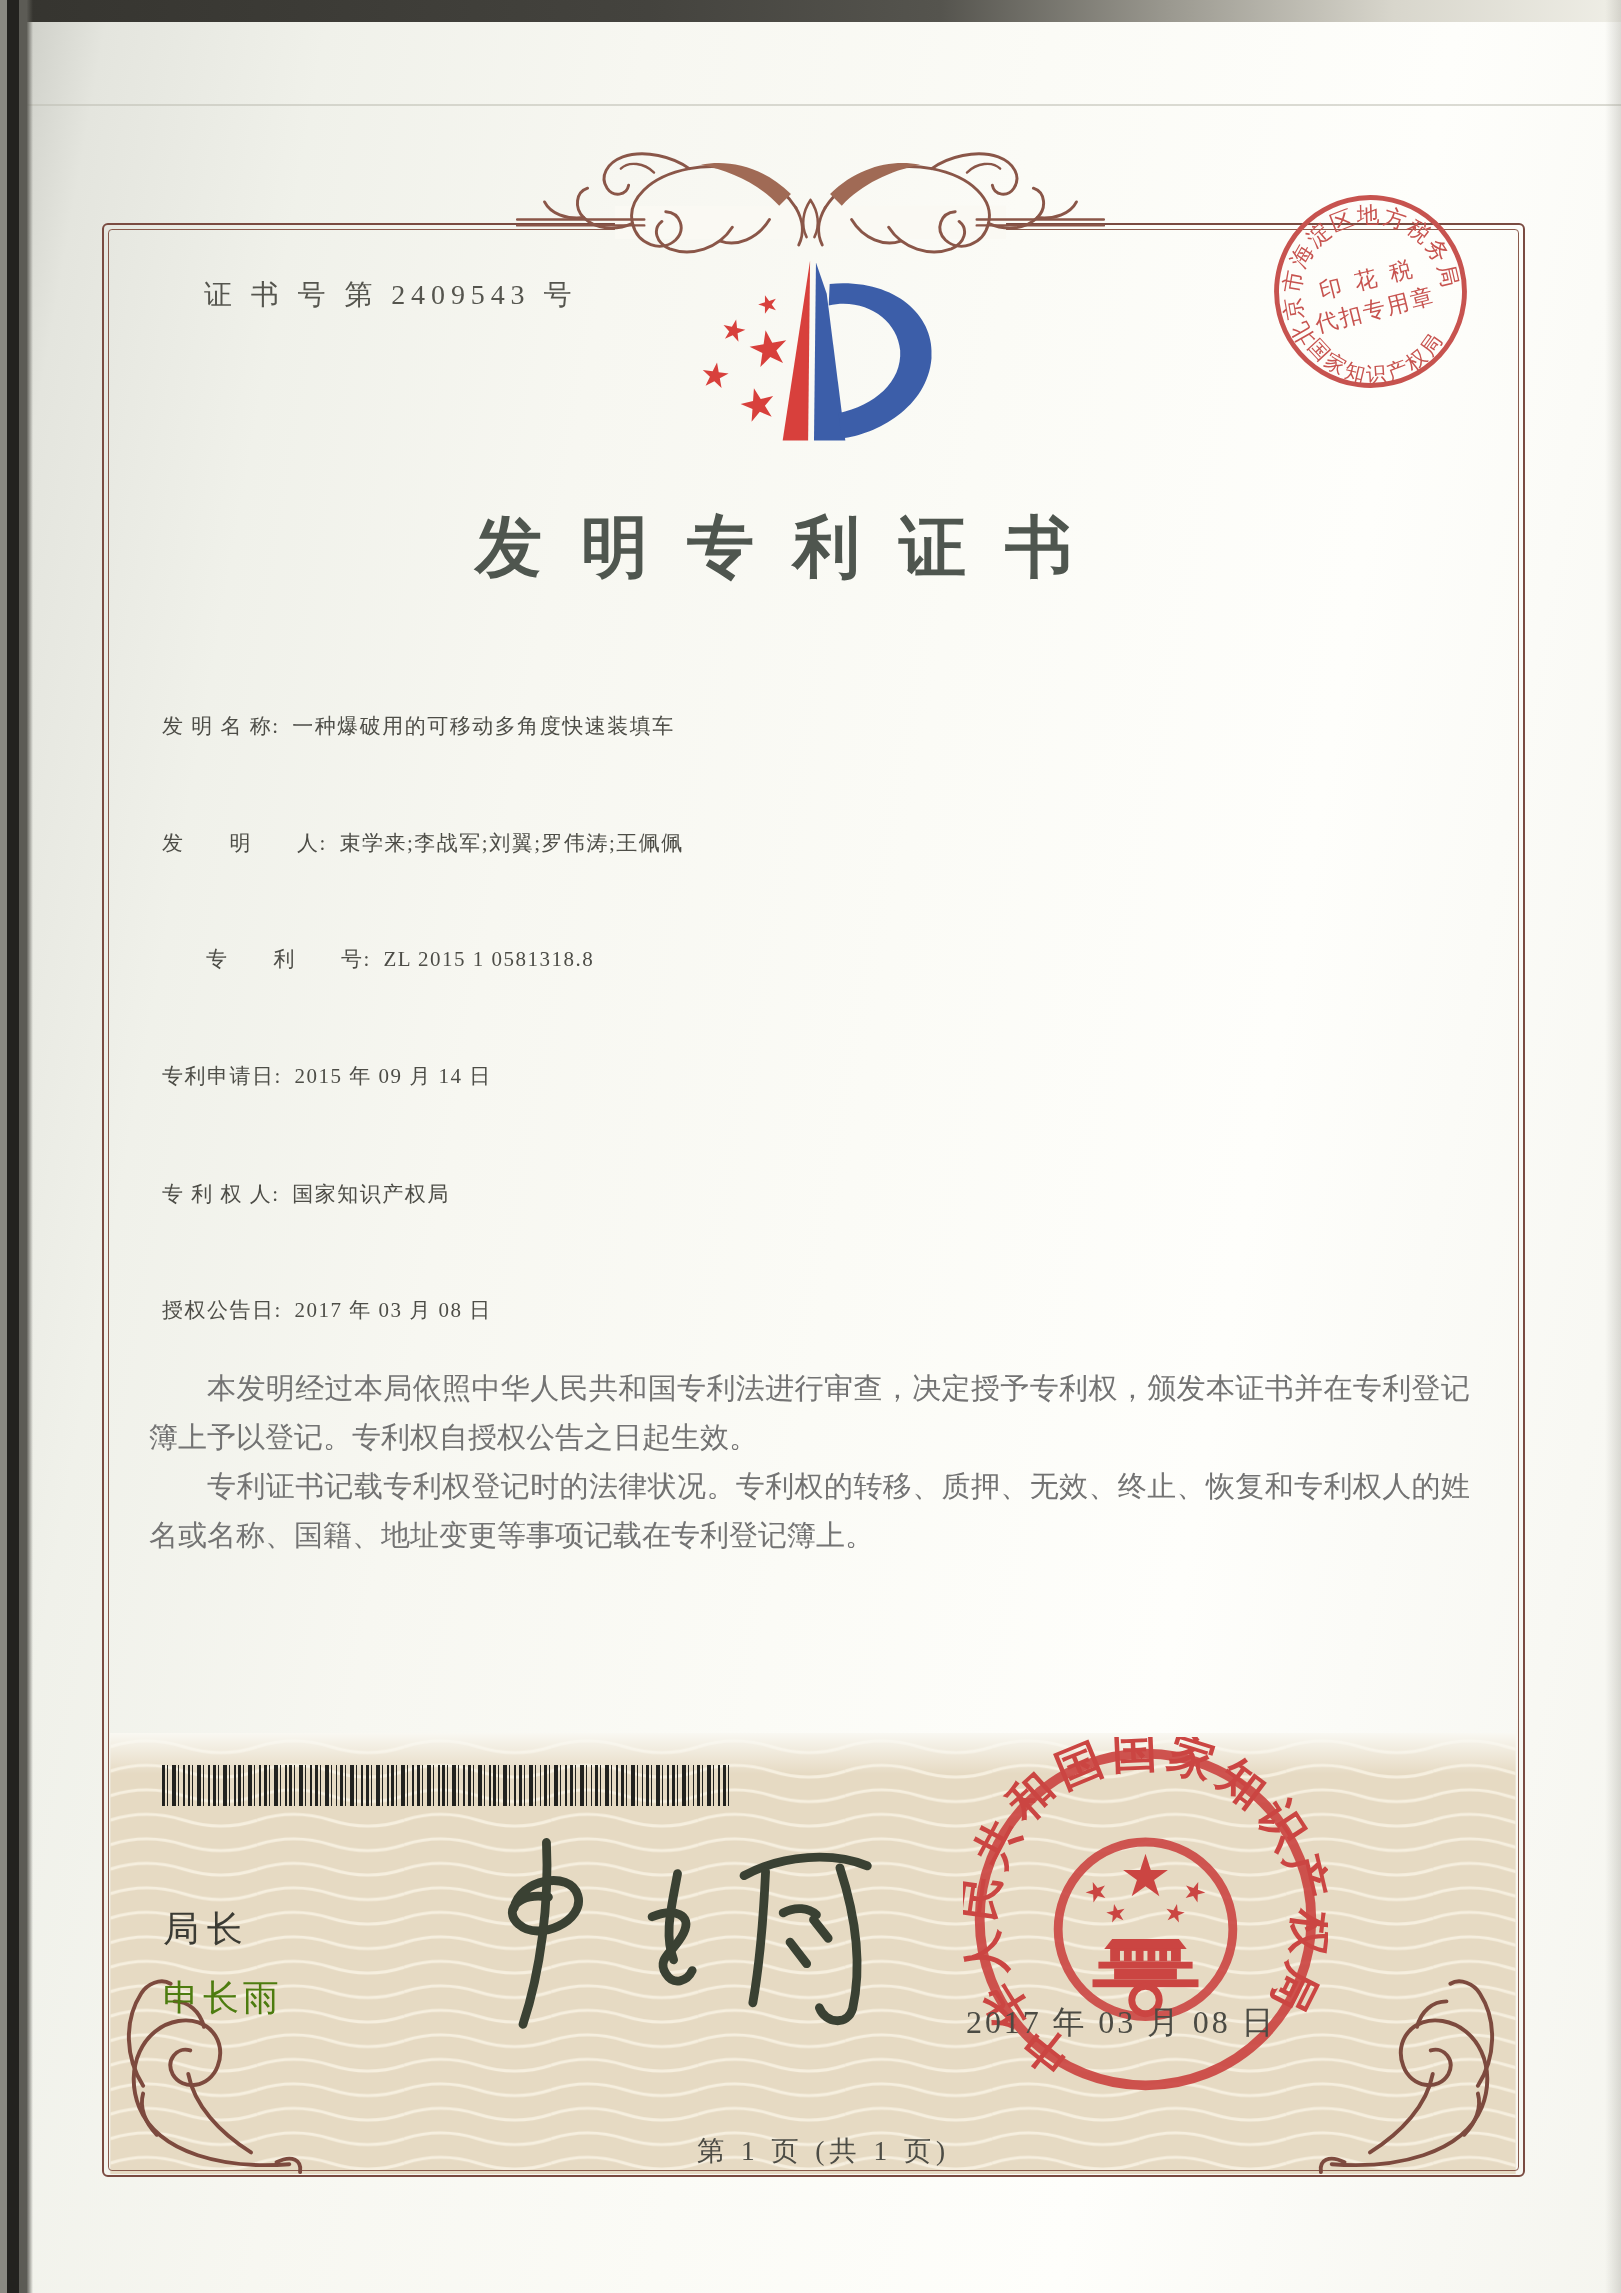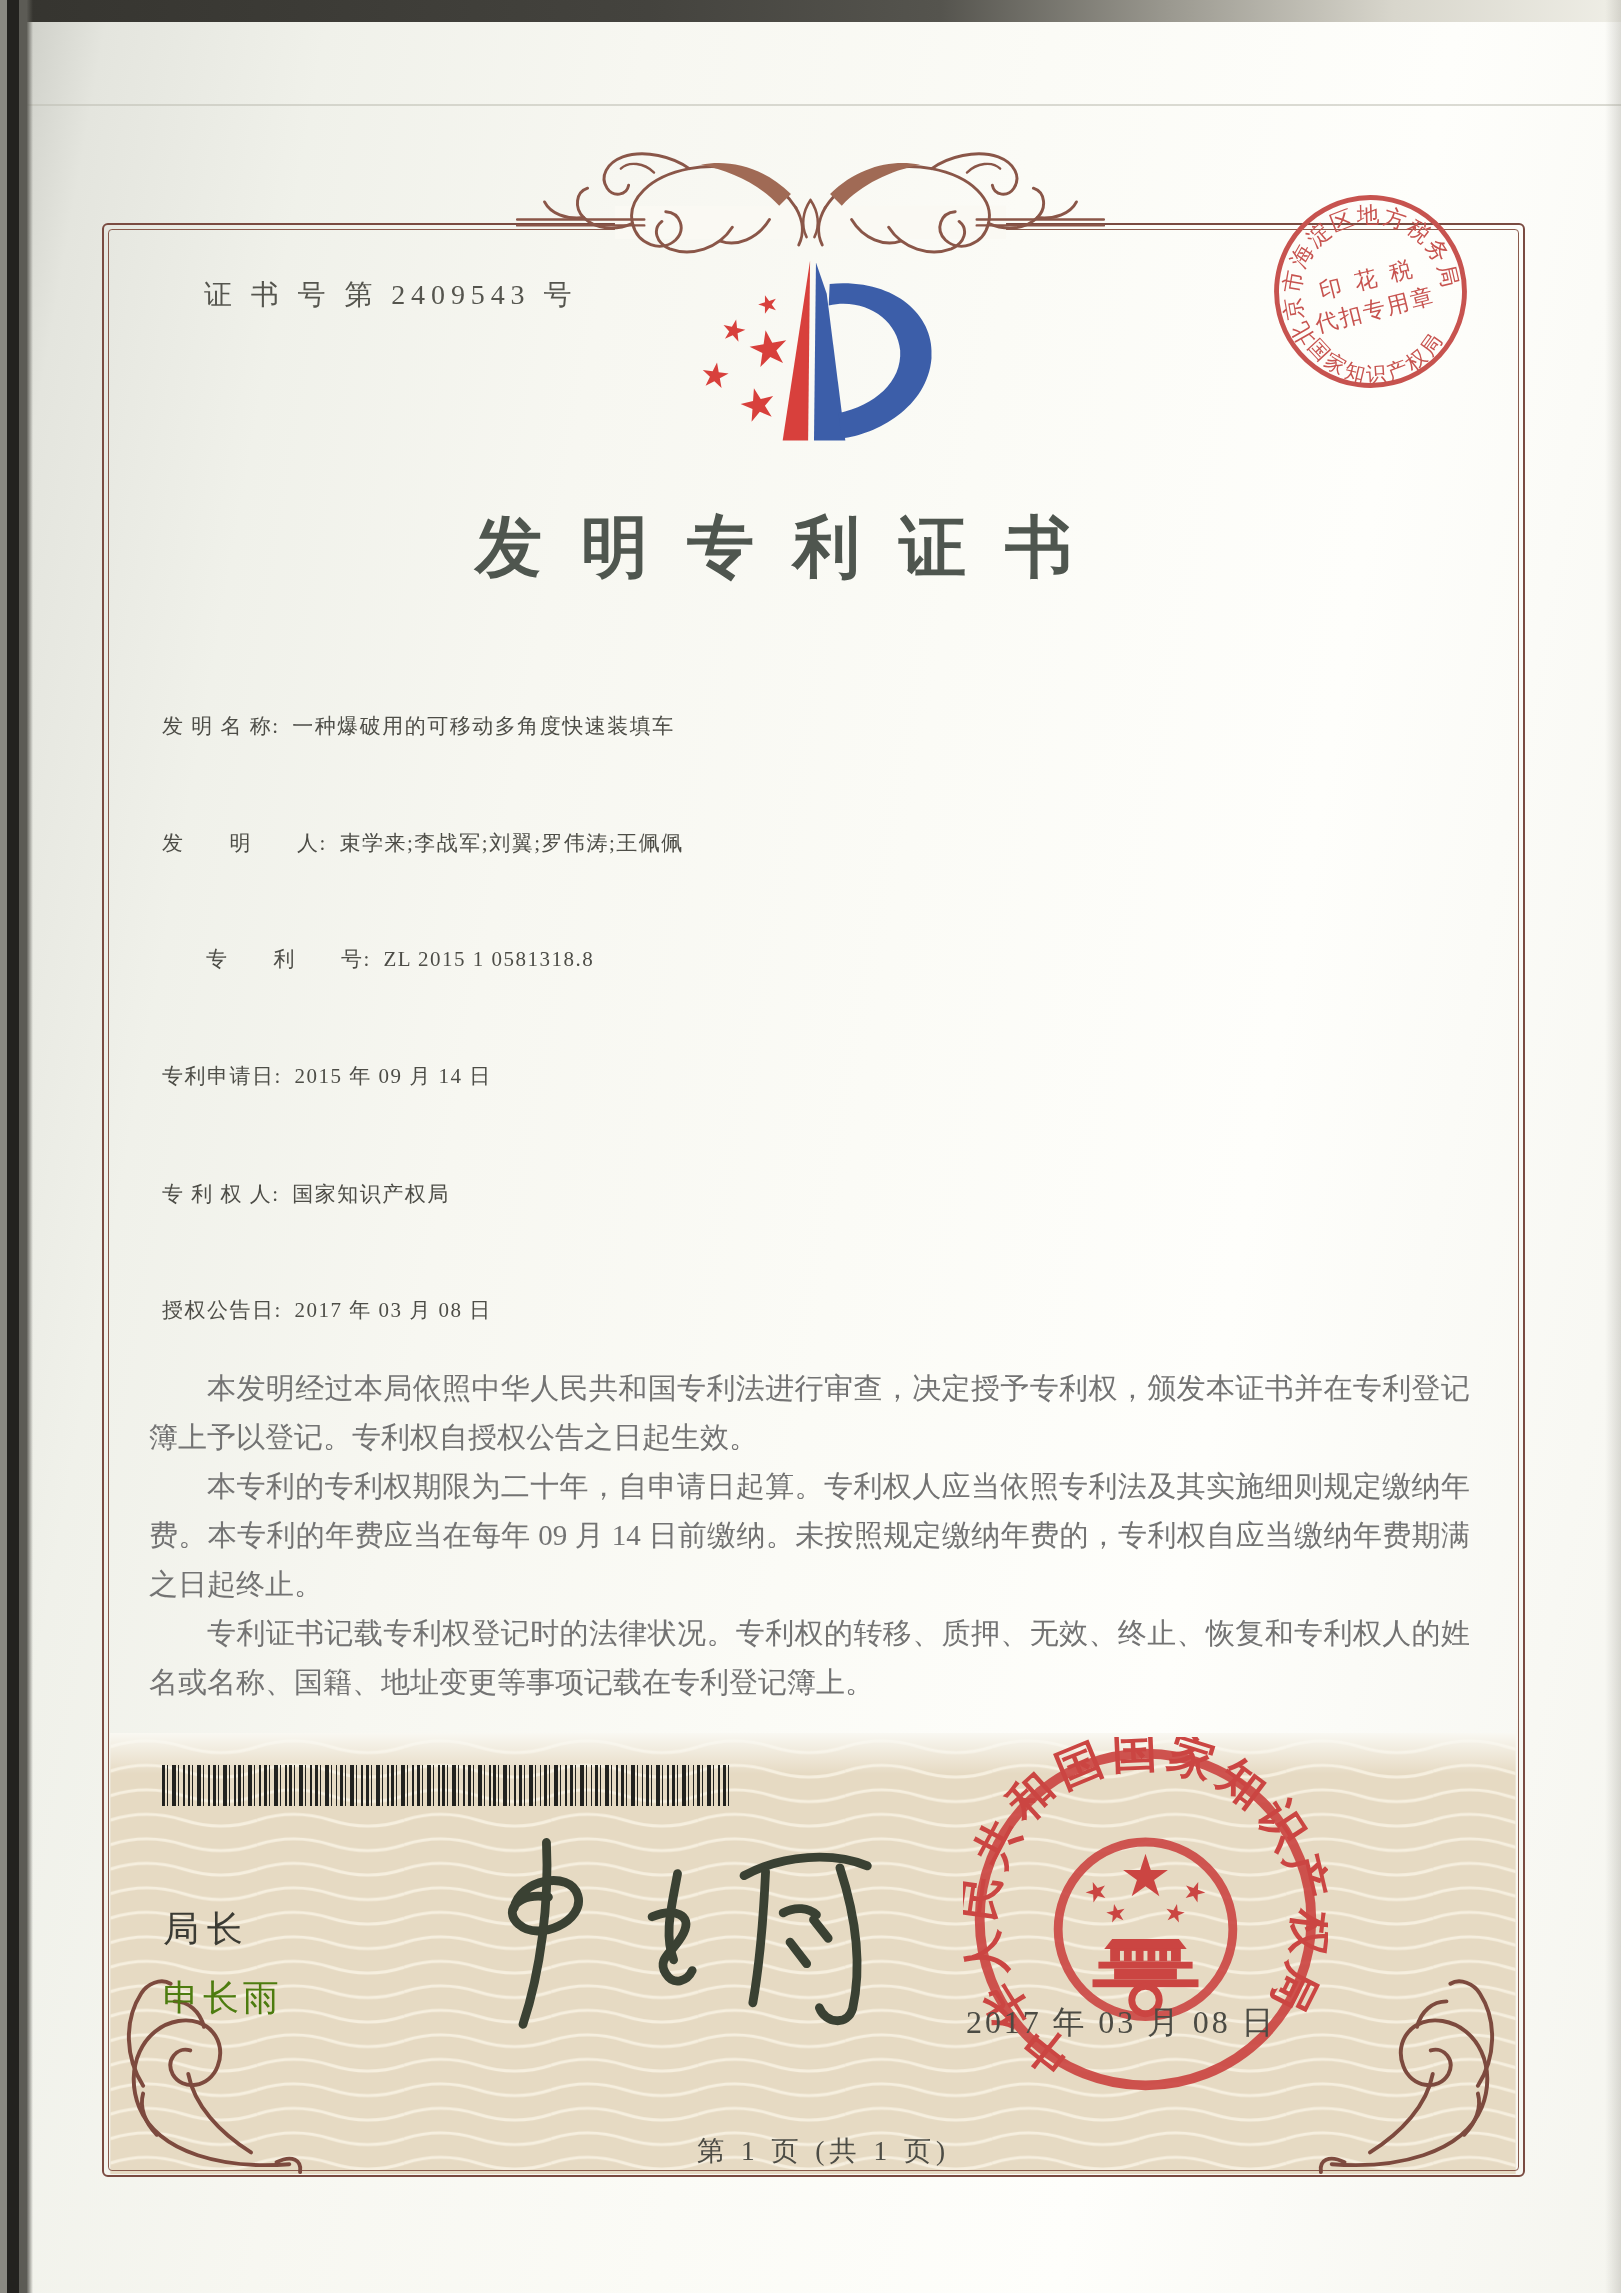--- a/index.html
+++ b/index.html
@@ -206,21 +206,20 @@
   <span class="lab">专 利 权 人:</span>
   <span class="val">国家知识产权局</span>
 </div>
 <div class="field f6">
   <span class="lab">授权公告日:</span>
   <span class="val">2017 年 03 月 08 日</span>
 </div>
 
 <div class="body-text">
   <p>本发明经过本局依照中华人民共和国专利法进行审查，决定授予专利权，颁发本证书并在专利登记簿上予以登记。专利权自授权公告之日起生效。</p>
-  <p>本专利的专利权期限为二十年，自申请日起算。专利权人应当依照专利法及其实施细则规定缴纳年费。本专利的年费应当在每年 09 月 14 日前缴纳。未按照规定缴纳年费的，专利权自应当缴纳年费期满之日起终止。</p>
   <p>专利证书记载专利权登记时的法律状况。专利权的转移、质押、无效、终止、恢复和专利权人的姓名或名称、国籍、地址变更等事项记载在专利登记簿上。</p>
 </div>
 
 <div class="barcode"></div>
 
 <div class="director-label">局长</div>
 <div class="director-name">申长雨</div>
 
 <svg class="signature" width="470" height="225" viewBox="0 0 480 230">
   <g stroke="#3a4133" stroke-width="9" fill="none" stroke-linecap="round" stroke-linejoin="round">

